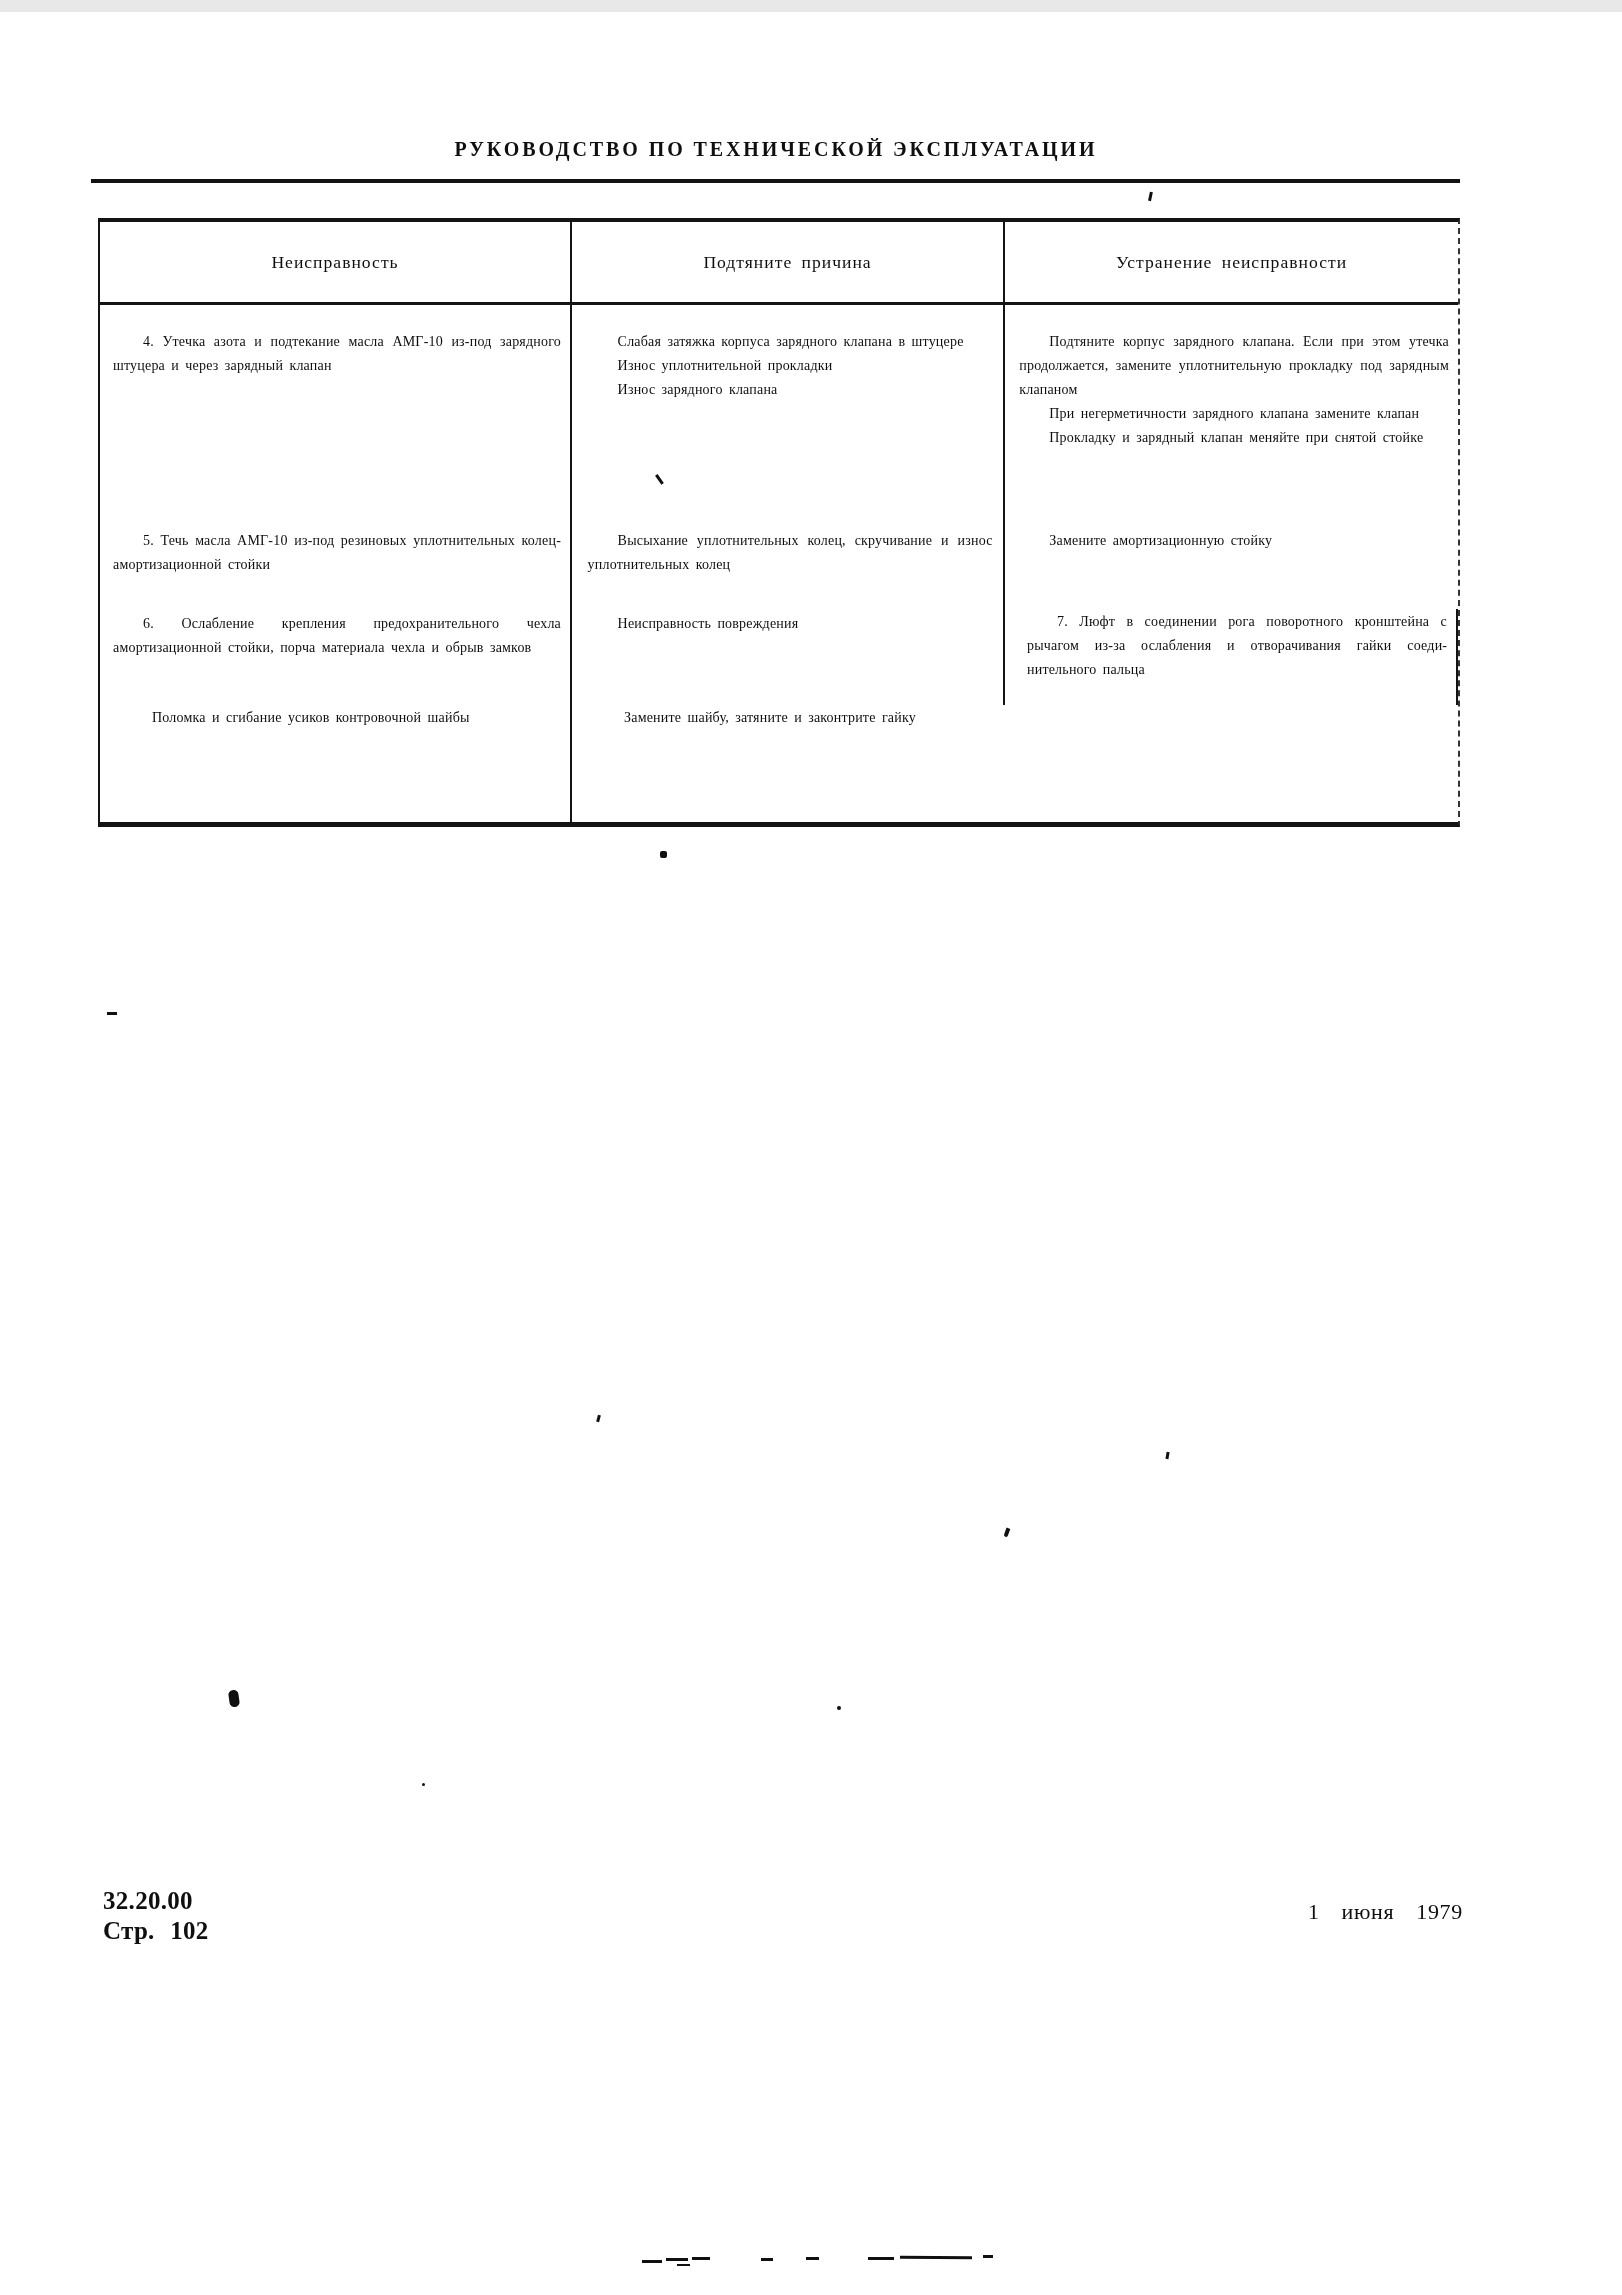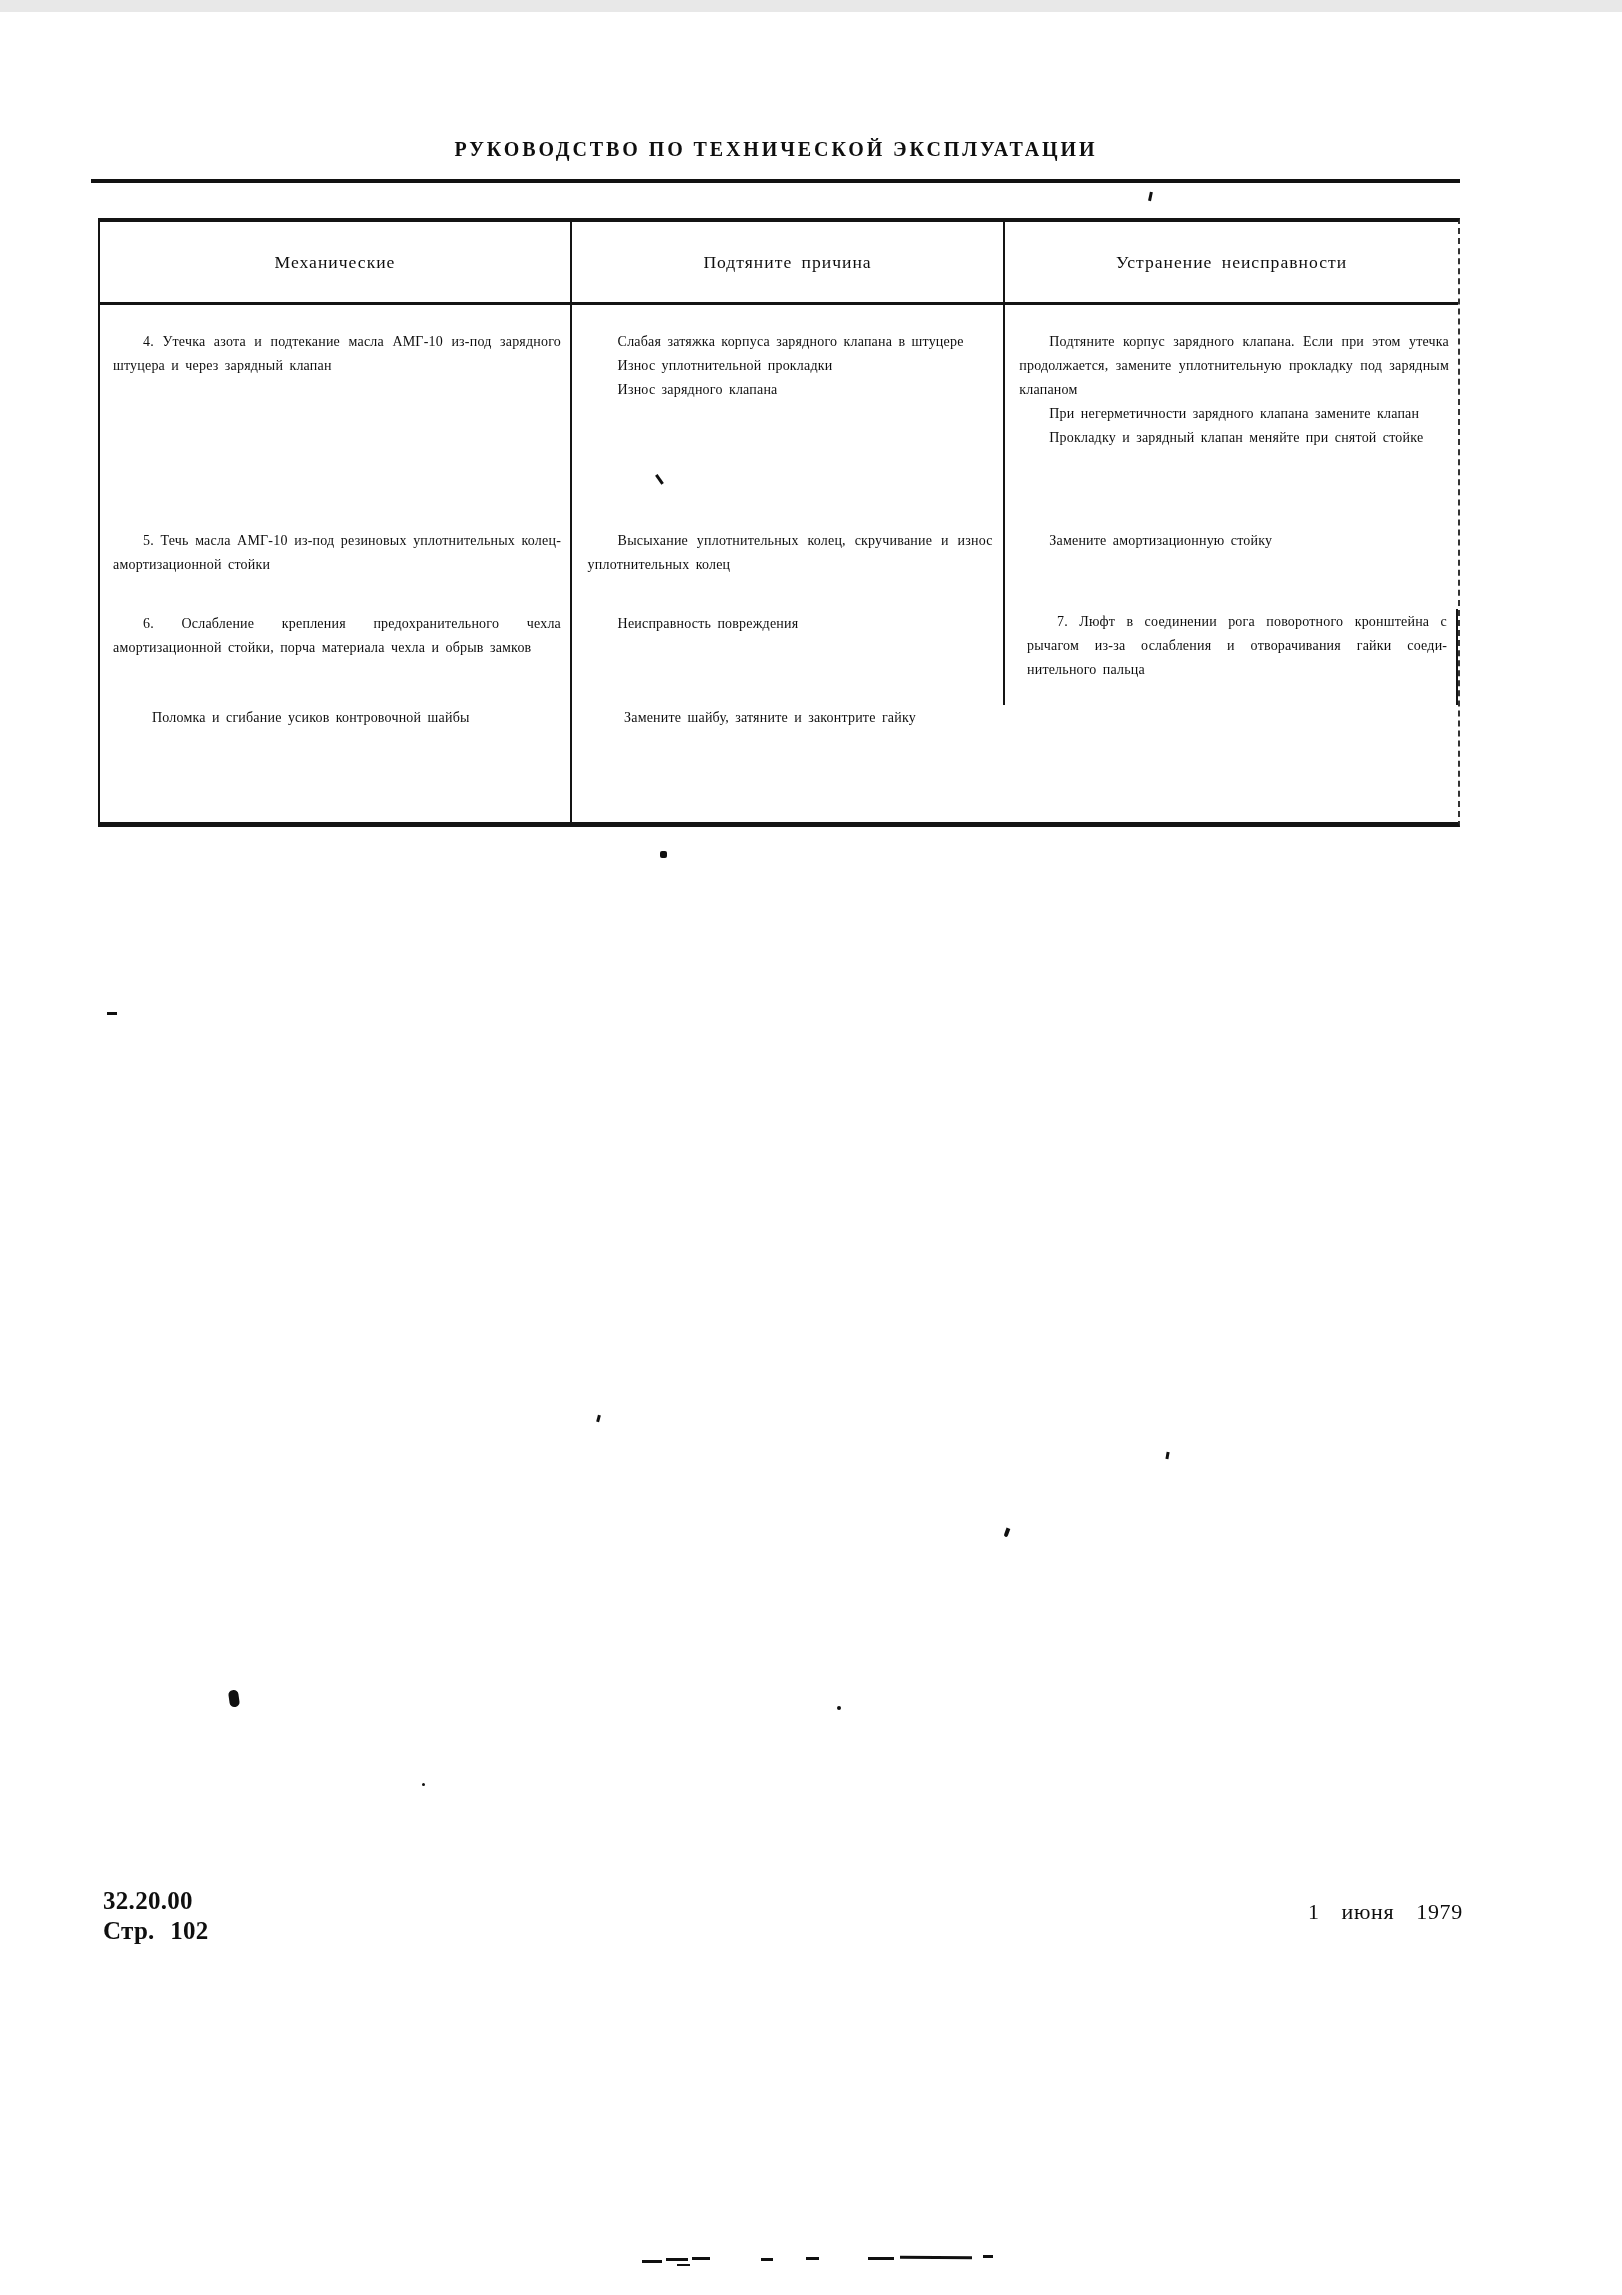--- a/index.html
+++ b/index.html
@@ -85,21 +85,21 @@
 </head>
 <body>
 
 <div class="page">
 
   <div class="doc-title">РУКОВОДСТВО ПО ТЕХНИЧЕСКОЙ ЭКСПЛУАТАЦИИ</div>
   <div class="head-rule"></div>
 
   <div class="fault-table">
 
-    <div class="cell th v1">Механические</div>
+    <div class="cell th v1">Неисправность</div>
     <div class="cell th v2">Подтяните причина</div>
     <div class="cell th">Устранение неисправности</div>
 
     <div class="cell td c1 r0 v1">
       <p>4. Утечка азота и подтекание масла АМГ-10 из-под зарядного штуцера и через зарядный клапан</p>
     </div>
     <div class="cell td c2 r0 v2">
       <p>Слабая затяжка корпуса зарядного клапана в штуцере</p>
       <p>Износ уплотнительной прокладки</p>
       <p>Износ зарядного клапана</p>

